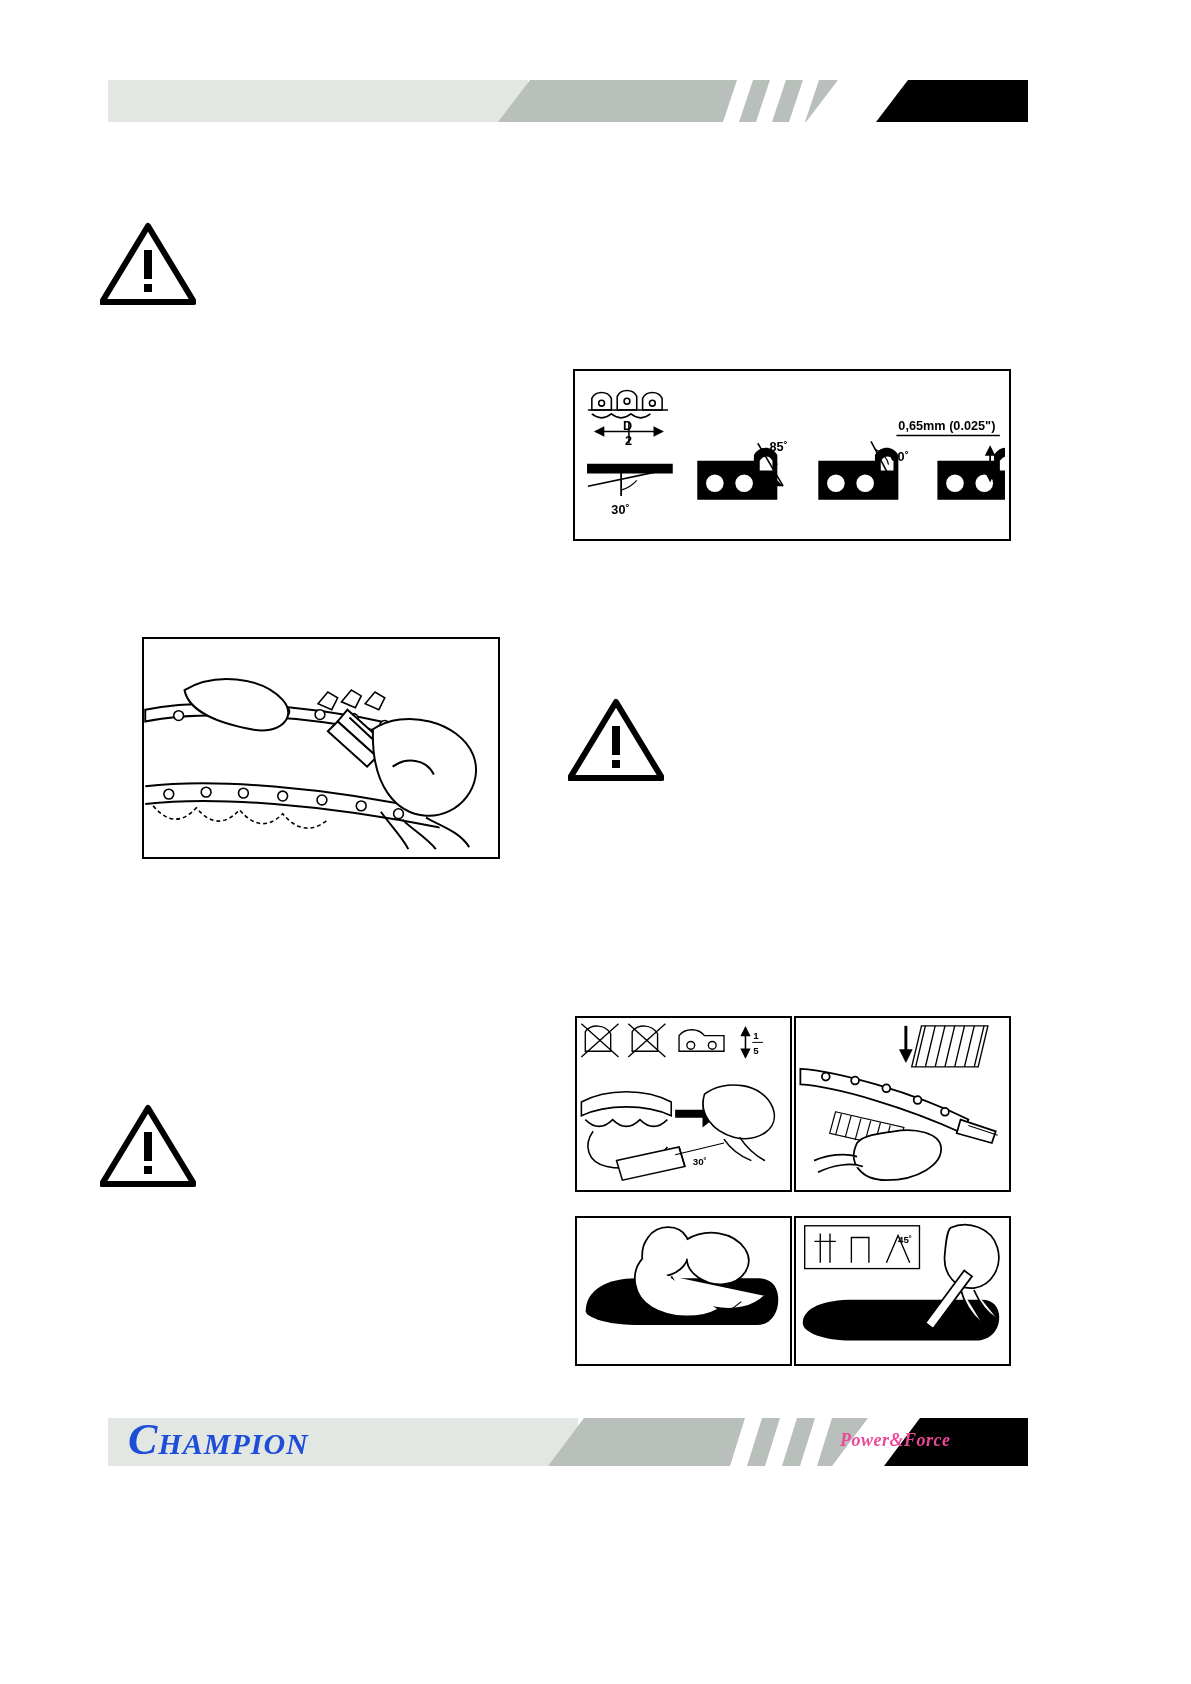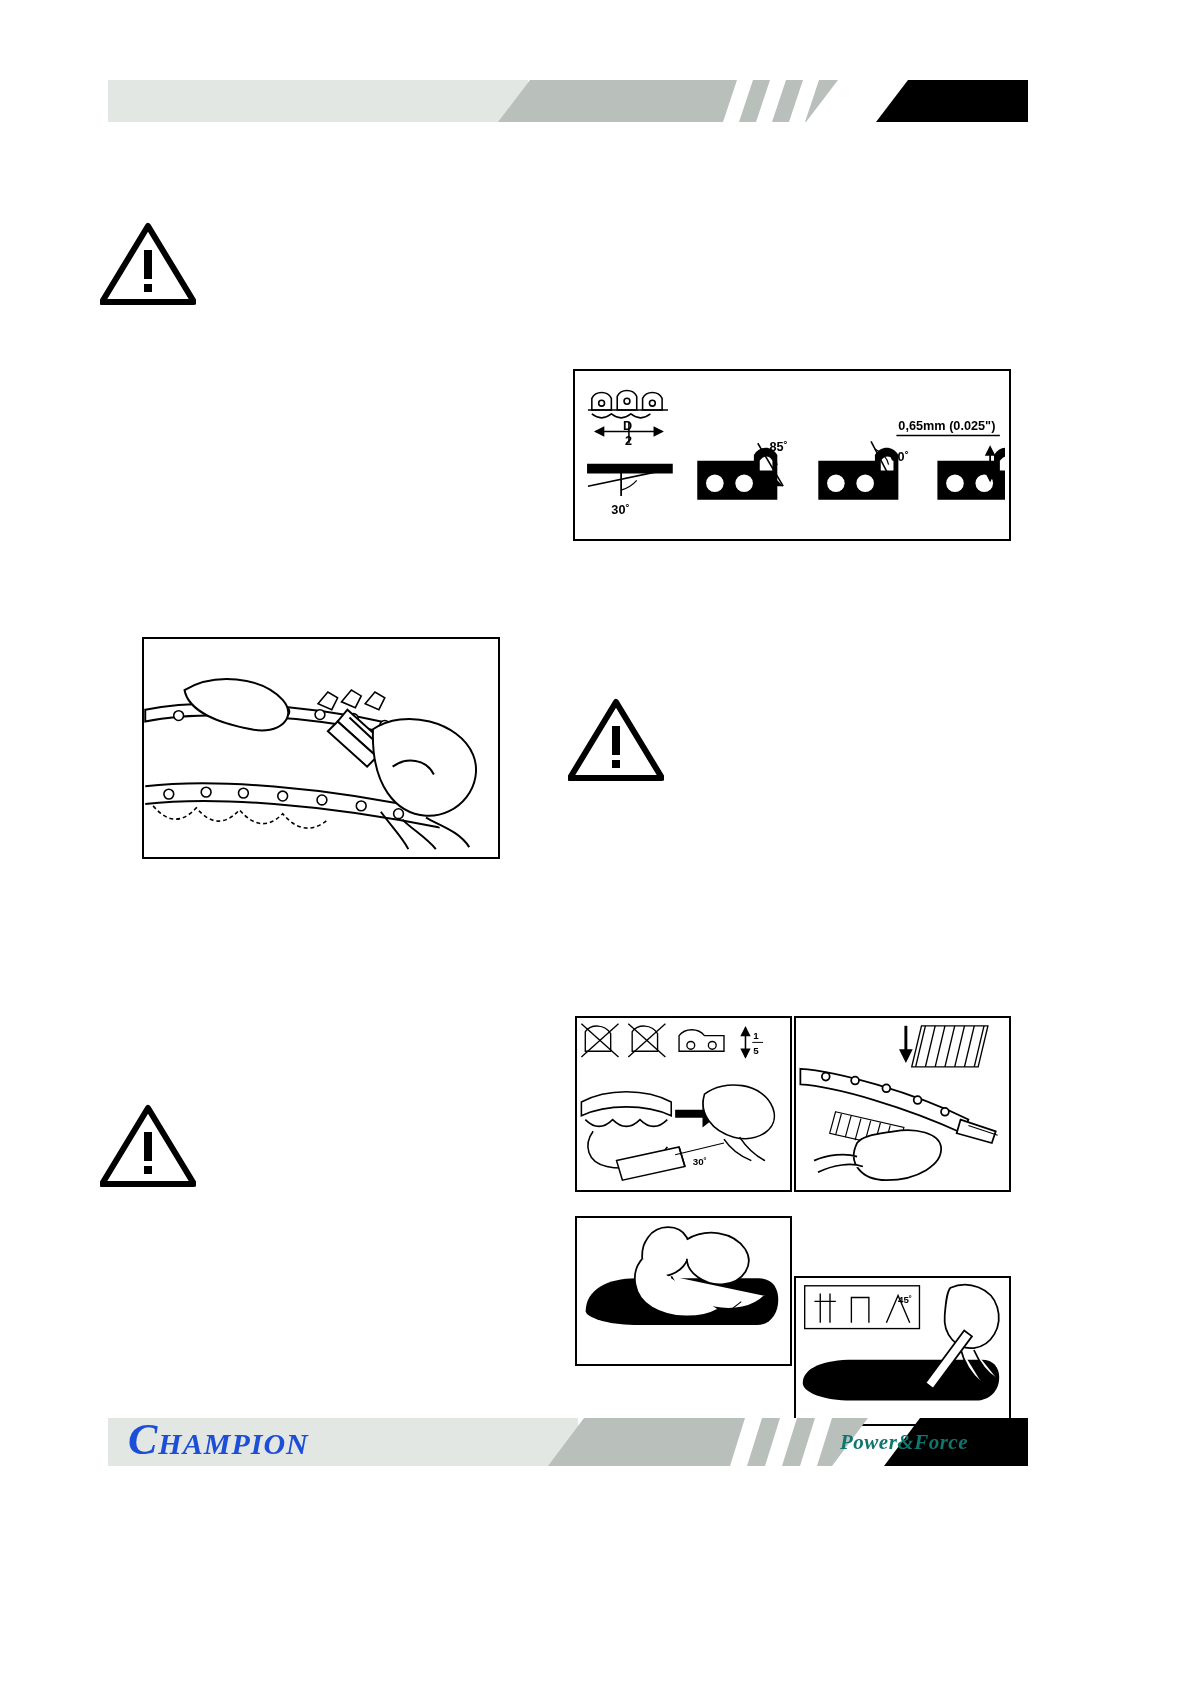--- a/index.html
+++ b/index.html
@@ -98,25 +98,25 @@
     color: #1d4ed8;
   }
   .brand-logo .big {
     font-size: 44px;
     line-height: 30px;
   }
   .brand-tag {
     position: absolute;
     left: 840px;
     top: 1430px;
-    color: #0f766e;
+    color: #ec4899;
     font-family: "Liberation Serif", serif;
     font-style: italic;
     font-weight: bold;
-    font-size: 21px;
+    font-size: 18px;
     letter-spacing: 0.5px;
     text-align: right;
   }
 
   
   .warn {
     position: absolute;
     width: 96px;
     height: 84px;
   }
@@ -388,21 +388,21 @@
     <g stroke="#000" stroke-width="1.8" fill="#fff">
       <path d="M72 20 C82 6, 104 6, 112 20 C120 34, 112 52, 96 58 C82 64, 66 54, 66 40 C66 30, 68 26, 72 20 Z"></path>
       <path d="M112 22 C132 10, 160 14, 172 32 C182 48, 170 66, 150 68 C130 70, 112 56, 112 42"></path>
       <path d="M96 60 C104 76, 120 88, 140 92 C160 96, 180 92, 192 80"></path>
       <path d="M66 42 C54 56, 56 80, 76 92 C96 104, 126 104, 144 94"></path>
       <path d="M150 100 l18 -14 M158 106 l18 -14" stroke-width="1.2"></path>
     </g>
   </svg>
 </div>
 
-<div class="figbox" style="left:794px; top:1276px; width:213px; height:146px;">
+<div class="figbox" style="left:794px; top:1216px; width:213px; height:146px;">
   <svg viewBox="0 0 213 146" width="209" height="142">
 
     <g stroke="#000" stroke-width="1.4" fill="#fff">
       <rect x="8" y="8" width="118" height="44"></rect>
       <path d="M24 16 L24 46 M34 16 L34 46 M18 24 L40 24"></path>
       <path d="M56 46 L56 20 L74 20 L74 46"></path>
       <path d="M92 46 L104 18 L116 46"></path>
     </g>
     <text class="lbl-sm" x="104" y="26">45˚</text>
 

